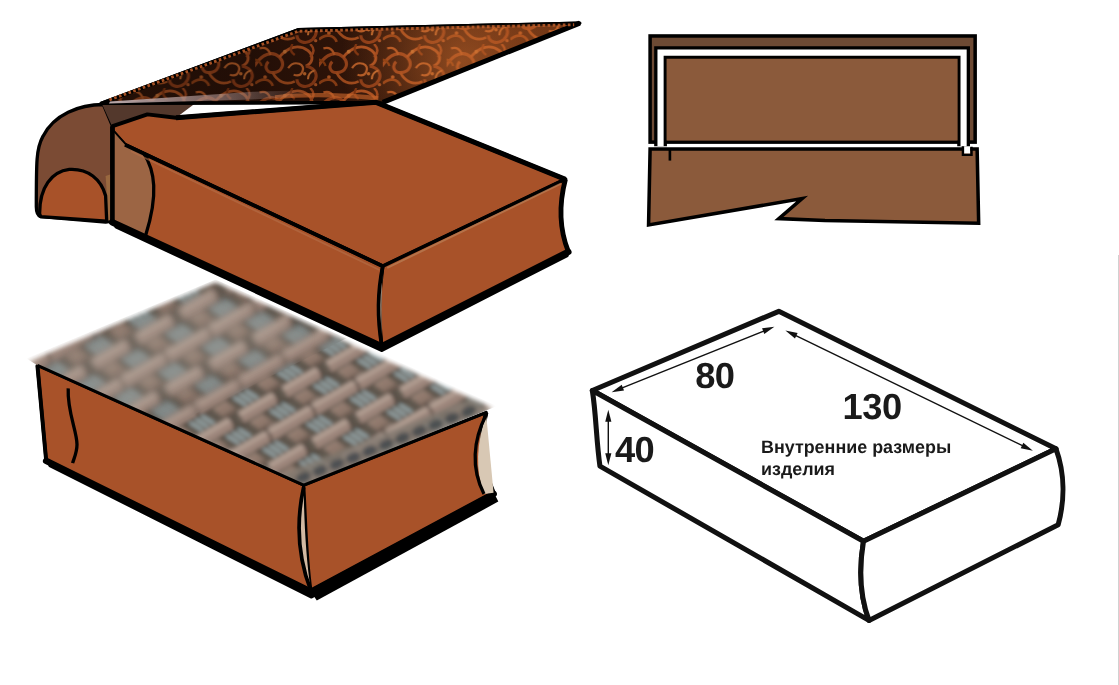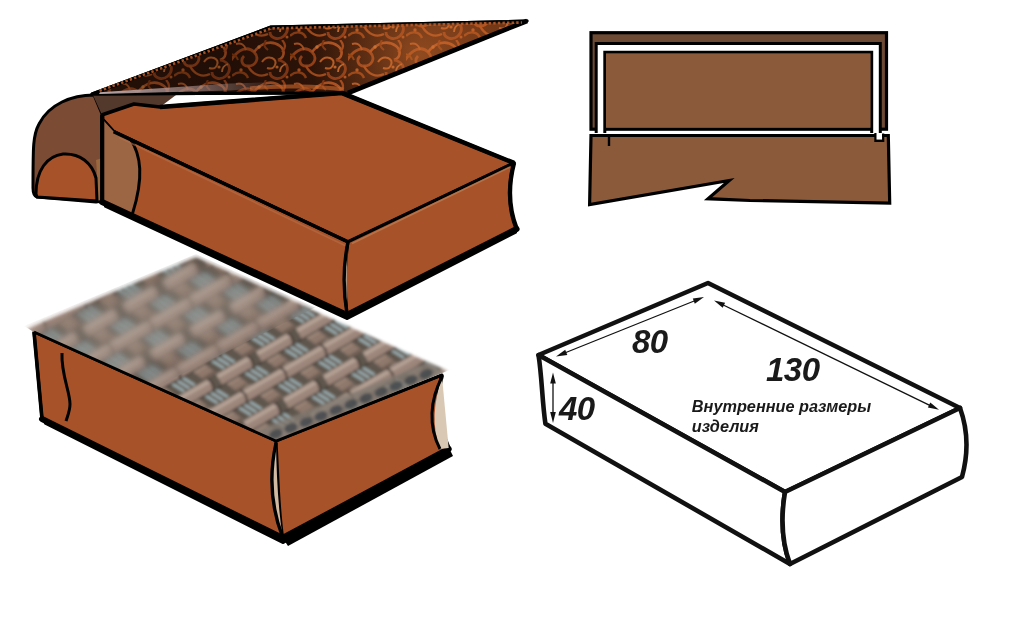--- a/index.html
+++ b/index.html
@@ -1,16 +1,16 @@
 <!DOCTYPE html>
 <html><head>
 <meta charset="utf-8">
 <style>
   html,body{margin:0;padding:0;background:#ffffff;}
-  .wrap{width:1017px;height:623px;position:relative;overflow:hidden;background:#737373;font-style:italic;}
+  .wrap{width:1017px;height:623px;position:relative;overflow:hidden;background:#737373;}
   text{font-family:"Liberation Sans", sans-serif;}
 </style>
 </head>
 <body>
 <div class="wrap">
 <svg width="1017" height="623" viewBox="0 0 1017 623">
 <defs>
   <pattern id="tooled" patternUnits="userSpaceOnUse" width="58" height="40">
     <rect width="58" height="40" fill="#2b1309"></rect>
     <path d="M-2,22 C6,8 16,6 22,12 C28,18 24,26 16,26 C10,26 8,20 12,16" fill="none" stroke="#aa4c1e" stroke-width="2.8"></path>

